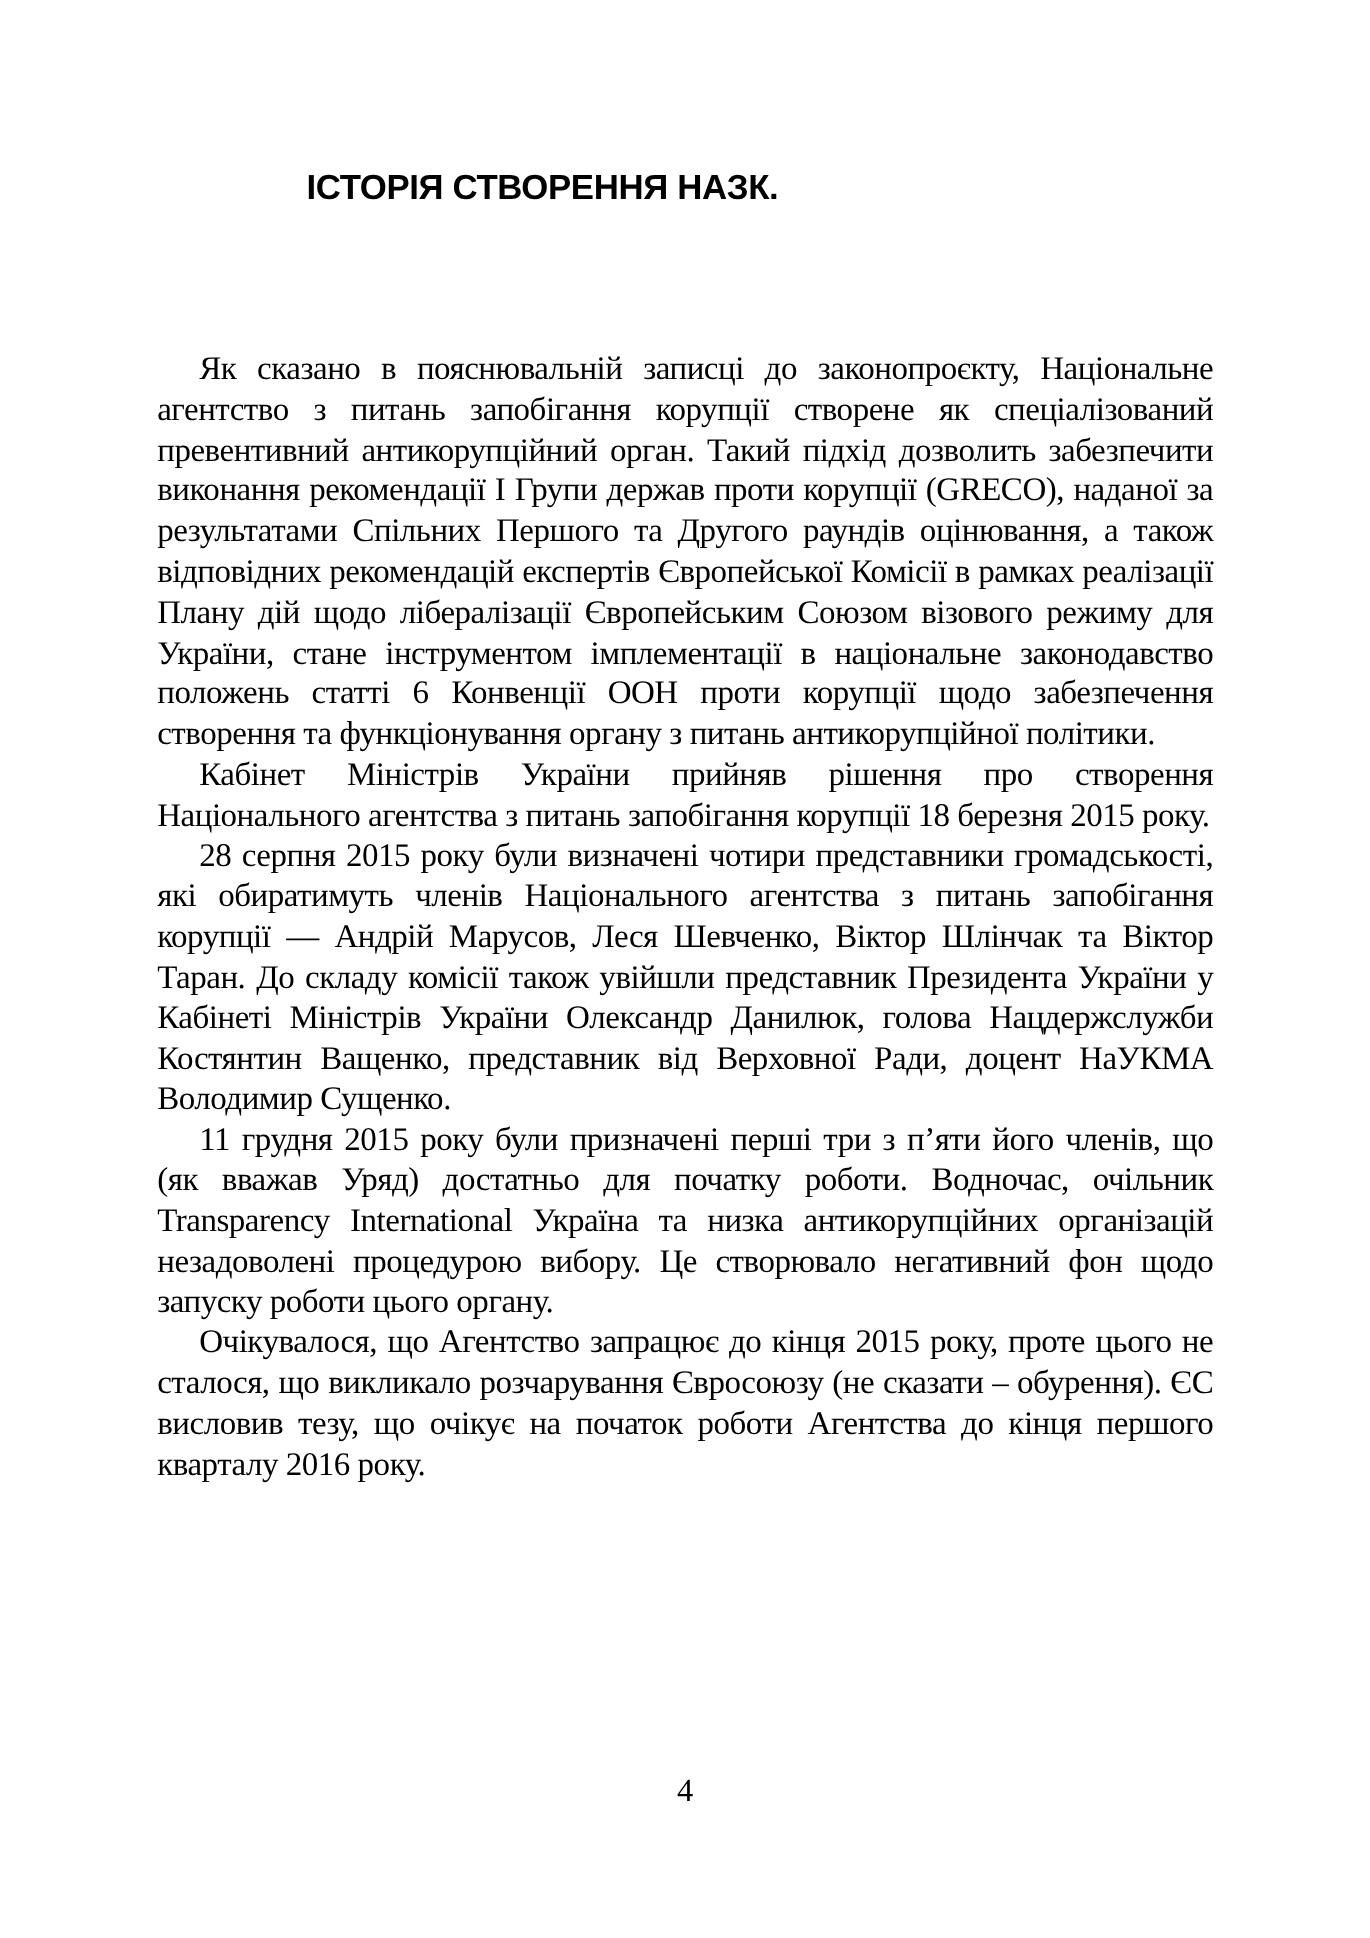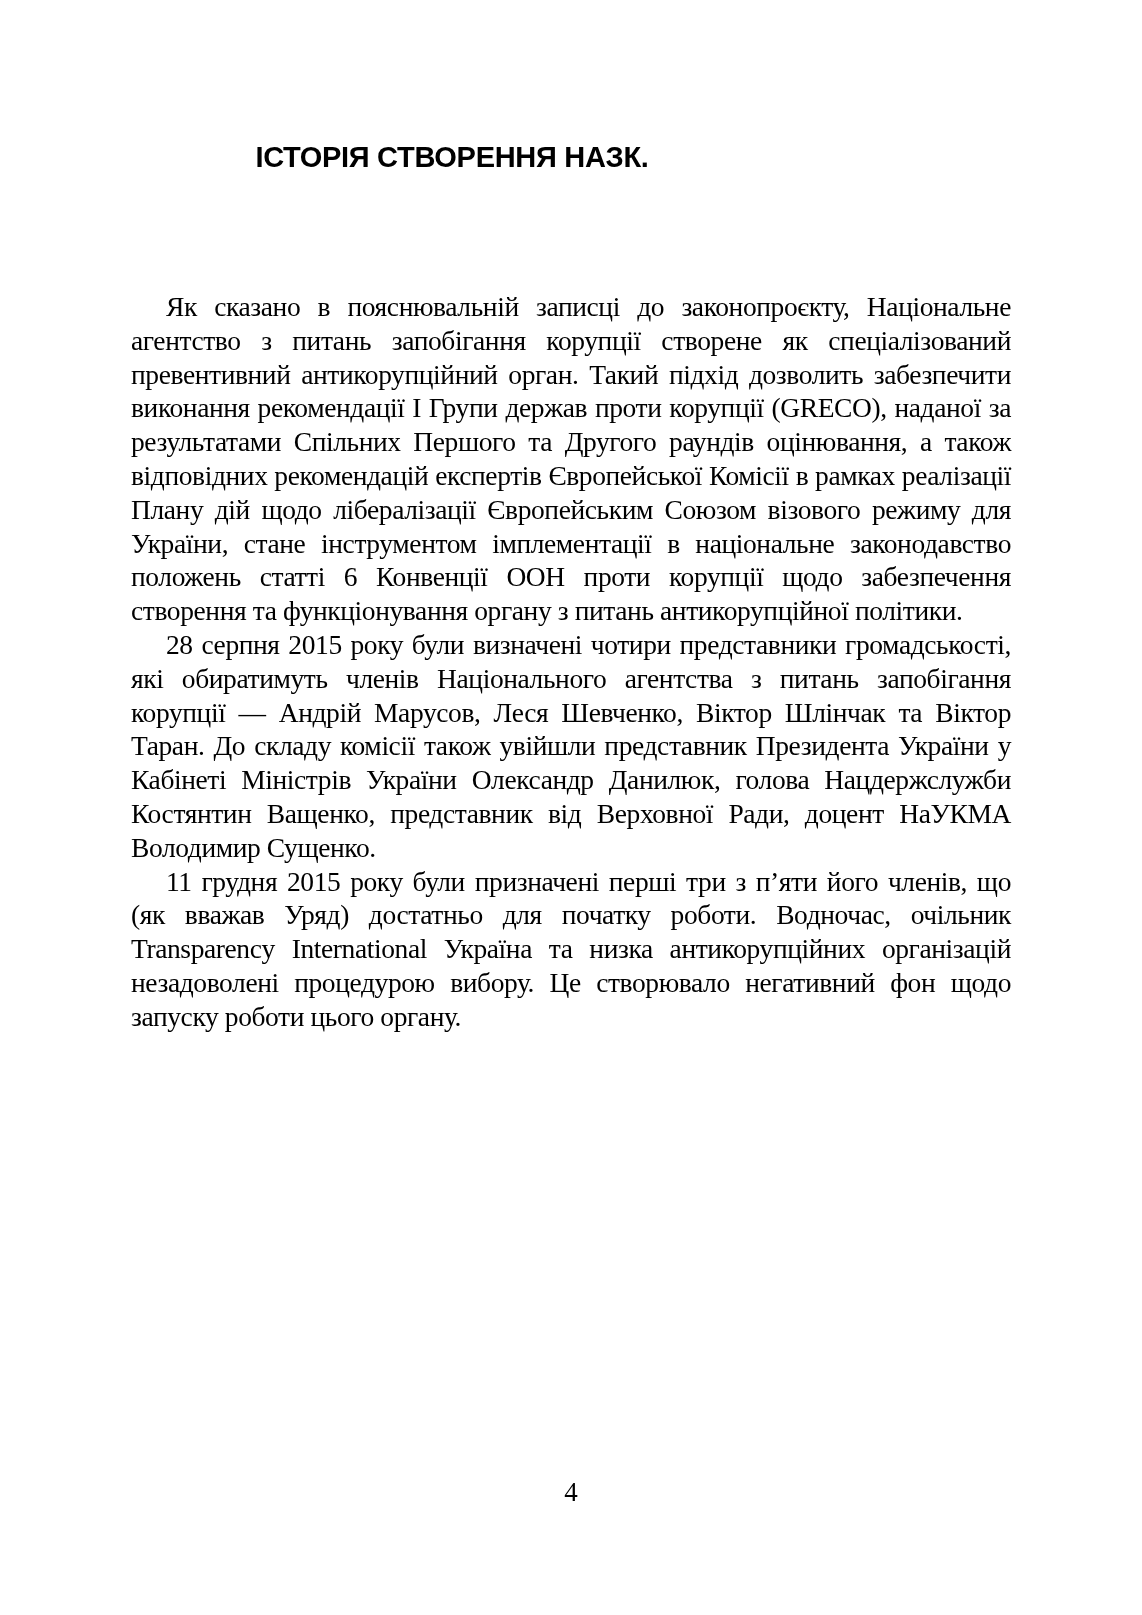--- a/index.html
+++ b/index.html
@@ -65,19 +65,21 @@
 <body>
 
 <div class="page">
 
   <h1 class="title" style="margin:0;">
     <span class="line">ІСТОРІЯ СТВОРЕННЯ НАЗК.</span>
   </h1>
 
   <div class="body">
     <p>Як сказано в пояснювальній записці до законопроєкту, Національне агентство з питань запобігання корупції створене як спеціалізований превентивний антикорупційний орган. Такий підхід дозволить забезпечити виконання рекомендації І Групи держав проти корупції (GRECO), наданої за результатами Спільних Першого та Другого раундів оцінювання, а також відповідних рекомендацій експертів Європейської Комісії в рамках реалізації Плану дій щодо лібералізації Європейським Союзом візового режиму для України, стане інструментом імплементації в національне законодавство положень статті 6 Конвенції ООН проти корупції щодо забезпечення створення та функціонування органу з питань антикорупційної політики.</p>
+    <p>Кабінет Міністрів України прийняв рішення про створення Національного агентства з питань запобігання корупції 18 березня 2015 року.</p>
     <p>28 серпня 2015 року були визначені чотири представники громадськості, які обиратимуть членів Національного агентства з питань запобігання корупції — Андрій Марусов, Леся Шевченко, Віктор Шлінчак та Віктор Таран. До складу комісії також увійшли представник Президента України у Кабінеті Міністрів України Олександр Данилюк, голова Нацдержслужби Костянтин Ващенко, представник від Верховної Ради, доцент НаУКМА Володимир Сущенко.</p>
     <p>11 грудня 2015 року були призначені перші три з п’яти його членів, що (як вважав Уряд) достатньо для початку роботи. Водночас, очільник Transparency International Україна та низка антикорупційних організацій незадоволені процедурою вибору. Це створювало негативний фон щодо запуску роботи цього органу.</p>
+    <p>Очікувалося, що Агентство запрацює до кінця 2015 року, проте цього не сталося, що викликало розчарування Євросоюзу (не сказати – обурення). ЄС висловив тезу, що очікує на початок роботи Агентства до кінця першого кварталу 2016 року.</p>
   </div>
 
   <div class="page-number">4</div>
 
 </div>
 
 </body></html>

